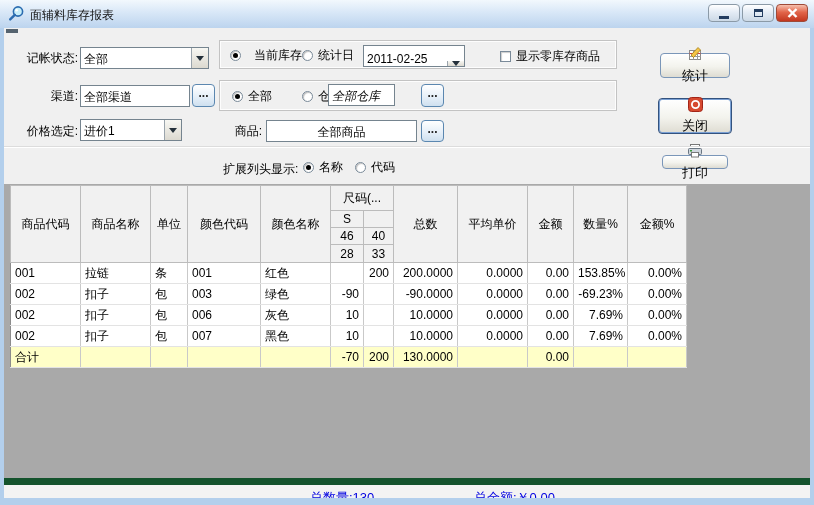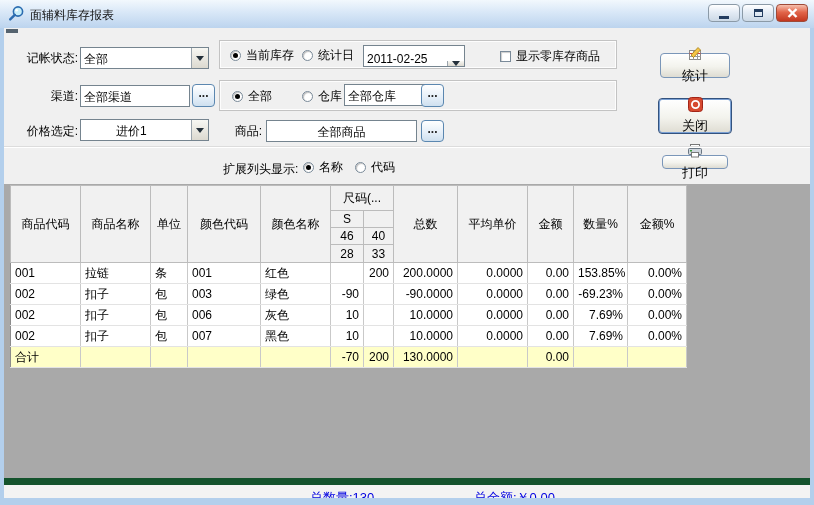--- a/index.html
+++ b/index.html
@@ -168,21 +168,21 @@
     <div class="combo" style="left:76px;top:19px;width:129px;height:22px;">
       <span class="combo-text">全部</span>
       <span class="combo-arrow">
           <span class="tri"></span>
         </span>
     </div>
 
     <div class="gbox" style="left:215px;top:12px;width:398px;height:29px;"></div>
     <div class="opt" style="left:226px;top:20px;">
       <span class="radio checked"></span>
-      <span class="lbl" style="position:static;">当前库存</span>
+      <span class="lbl" style="position:static;margin-left:8px;">当前库存</span>
     </div>
     <div class="opt" style="left:298px;top:20px;">
       <span class="radio"></span>
       <span class="lbl" style="position:static;">统计日</span>
     </div>
     <div class="combo" style="left:359px;top:17px;width:102px;height:22px;align-items:flex-end;">
       <span class="combo-text">2011-02-25</span>
       <span class="combo-arrow">
           <span class="tri"></span>
         </span>
@@ -198,25 +198,25 @@
 
     <div class="gbox" style="left:215px;top:52px;width:398px;height:31px;"></div>
     <div class="opt" style="left:228px;top:61px;">
       <span class="radio checked"></span>
       <span class="lbl" style="position:static;">全部</span>
     </div>
     <div class="opt" style="left:298px;top:61px;">
       <span class="radio"></span>
       <span class="lbl" style="position:static;">仓库</span>
     </div>
-    <div class="tb" style="left:340px;top:56px;width:88px;height:22px;">全部仓库</div>
+    <div class="tb" style="left:324px;top:56px;width:67px;height:22px;font-style:italic;">全部仓库</div>
     <div class="browse" style="left:417px;top:56px;width:23px;height:23px;">...</div>
 
     <div class="lbl r" style="left:6px;top:96px;width:68px;">价格选定:</div>
-    <div class="combo" style="left:76px;top:91px;width:129px;height:22px;padding-left:32px;">
+    <div class="combo" style="left:76px;top:91px;width:102px;height:22px;">
       <span class="combo-text">进价1</span>
       <span class="combo-arrow">
           <span class="tri"></span>
         </span>
     </div>
     <div class="lbl r" style="left:220px;top:96px;width:38px;">商品:</div>
     <div class="tb" style="left:262px;top:92px;width:151px;height:22px;text-align:center;">全部商品</div>
     <div class="browse" style="left:417px;top:92px;width:23px;height:22px;">...</div>
 
     <div class="xpbtn" style="left:656px;top:25px;width:70px;height:25px;">

